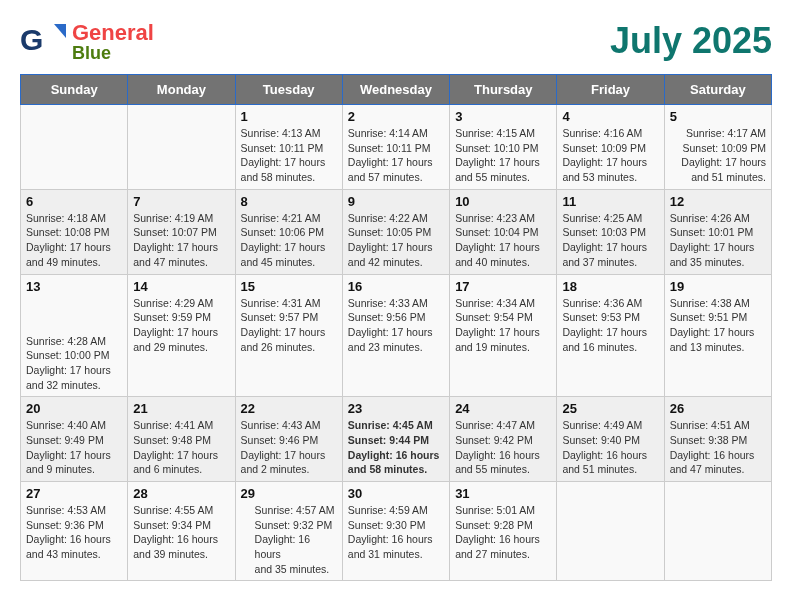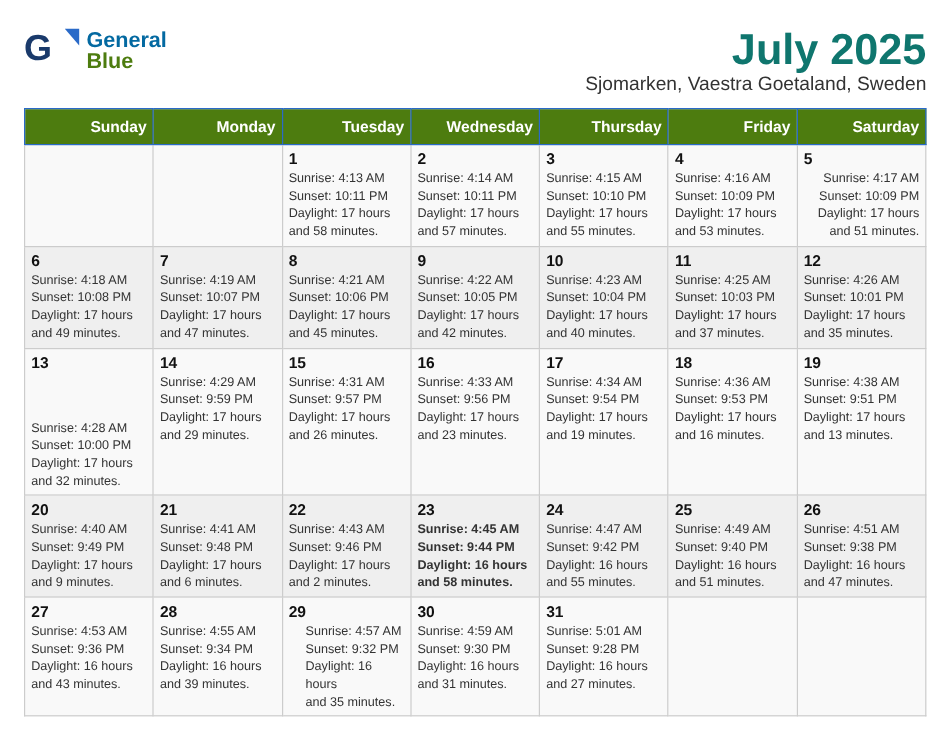--- a/index.html
+++ b/index.html
@@ -27,24 +27,24 @@
     .location-title {
       font-size: 16px;
       color: #333;
     }
     .calendar {
       width: 100%;
       border-collapse: collapse;
       font-size: 11px;
     }
     .calendar thead th {
-      background-color: #4d7c0f;
+      background-color: #737373;
       color: #fff;
       padding: 7px 5px;
-      text-align: right;
+      text-align: center;
       font-size: 13px;
       font-weight: bold;
       border: 1px solid #2a6ac8;
     }
     .calendar tbody td {
       vertical-align: top;
       border: 1px solid #ccc;
       padding: 4px 5px;
       width: 107px;
       min-height: 80px;
@@ -73,40 +73,39 @@
     .logo-wrapper {
       display: flex;
       align-items: center;
       gap: 4px;
     }
     .logo-label {
       display: flex;
       flex-direction: column;
       line-height: 1;
     }
-    .logo-line1 { font-size: 18px; font-weight: bold; color: #0369a1; }
+    .logo-line1 { font-size: 22px; font-weight: bold; color: #ef4444; }
     .logo-line2 { font-size: 18px; font-weight: bold; color: #4d7c0f; }
   </style>
 </head>
 <body>
 
 <div class="header-area">
   <div class="logo-wrapper">
     <svg width="48" height="44" viewBox="0 0 48 44">
       <text x="0" y="30" font-family="Arial" font-size="30" font-weight="bold" fill="#1a3a6b">G</text>
       <polygon points="34,4 46,4 46,18" fill="#2a6ac8"></polygon>
     </svg>
     <div class="logo-label">
       <span class="logo-line1">General</span>
       <span class="logo-line2">Blue</span>
     </div>
   </div>
   <div class="title-area">
     <div class="month-title">July 2025</div>
-    <div class="location-title">Sjomarken, Vaestra Goetaland, Sweden</div>
   </div>
 </div>
 
 <table class="calendar">
   <thead>
     <tr id="weekday-header">
         <th>Sunday</th>
         <th>Monday</th>
         <th>Tuesday</th>
         <th>Wednesday</th>

